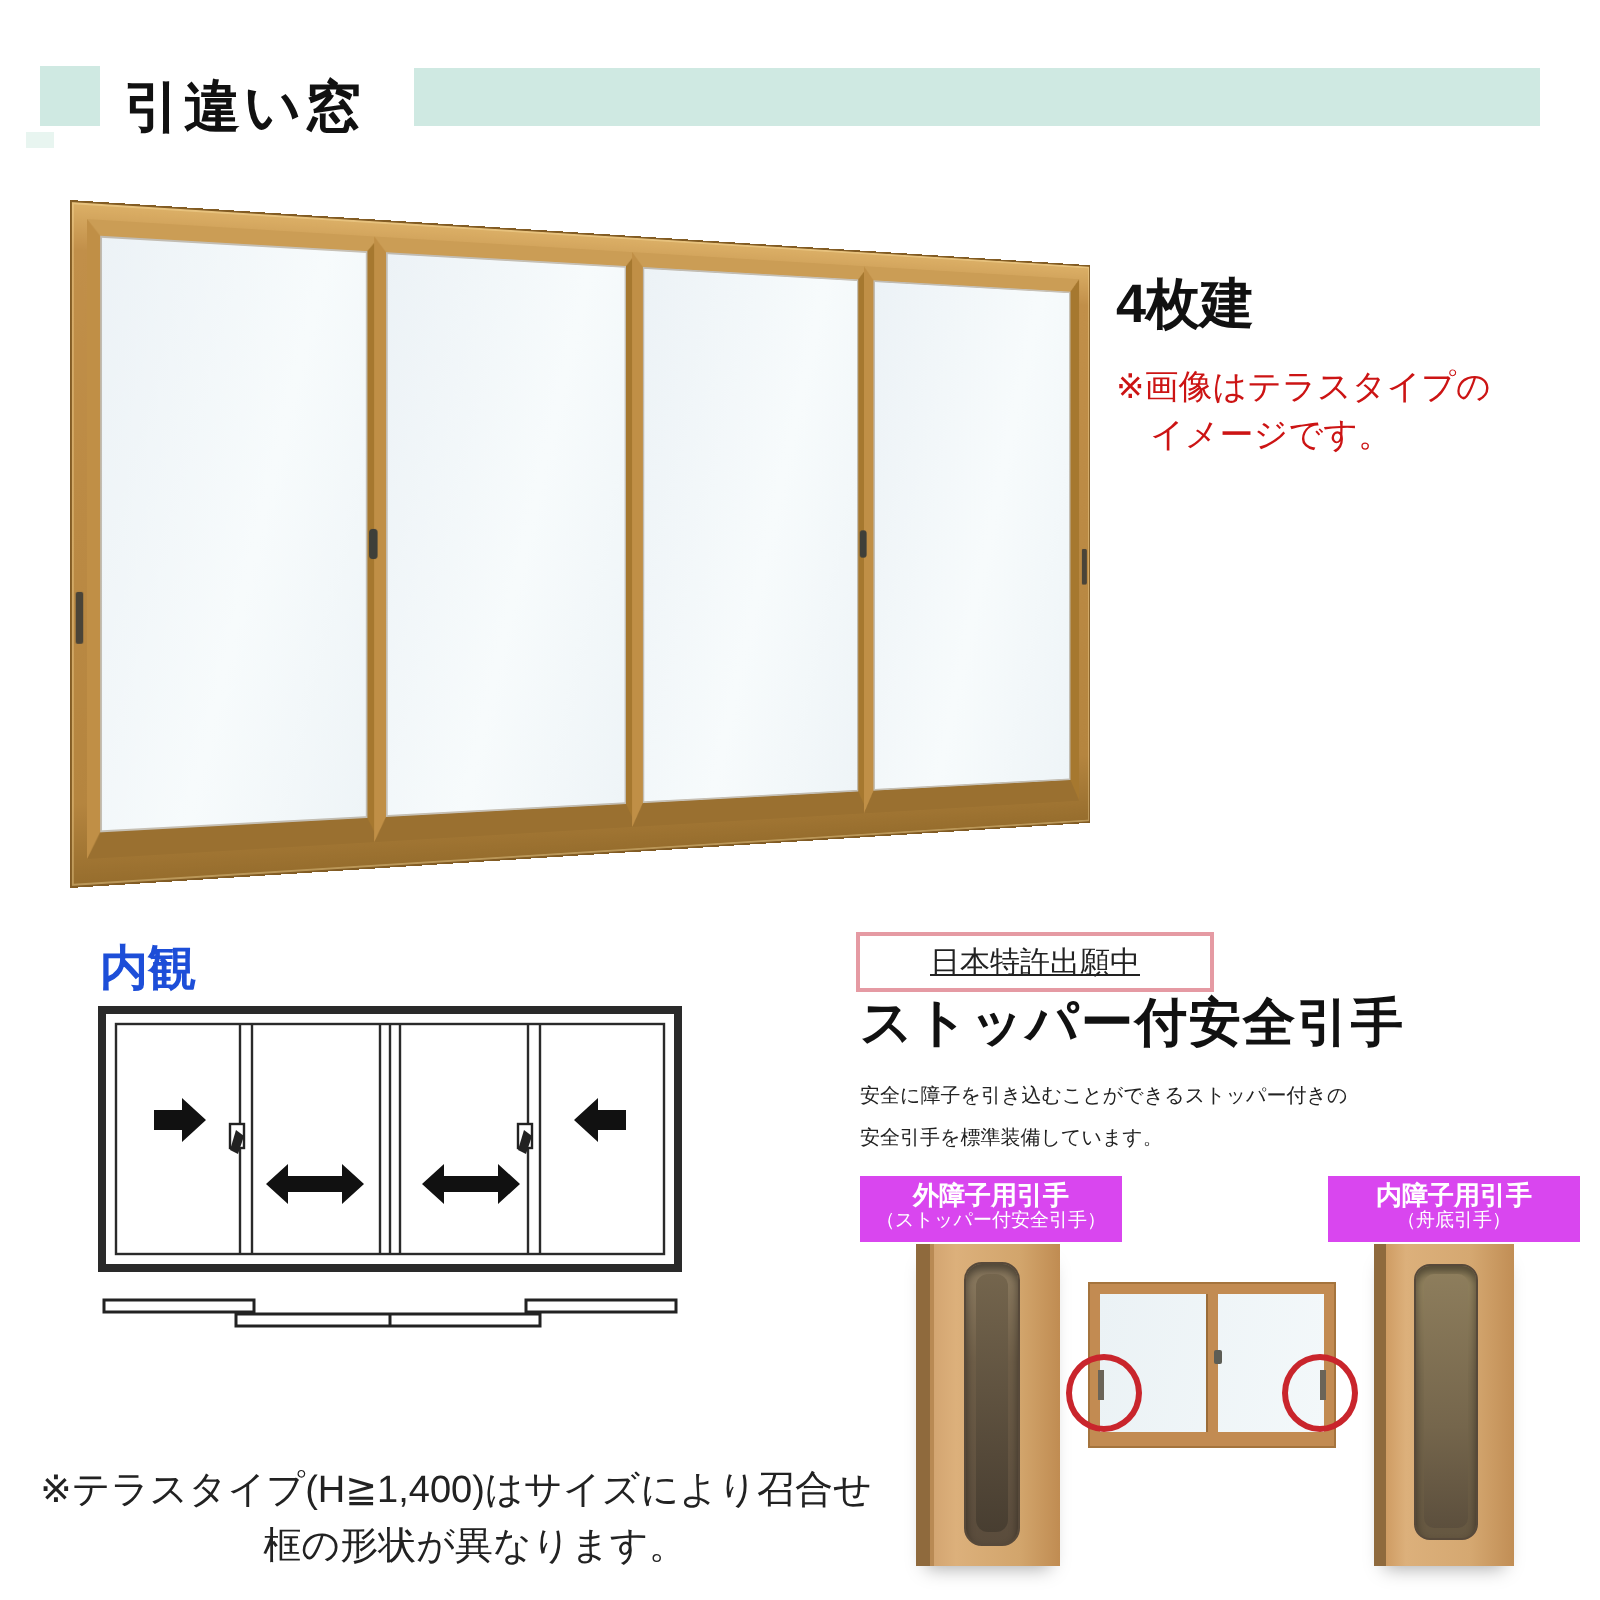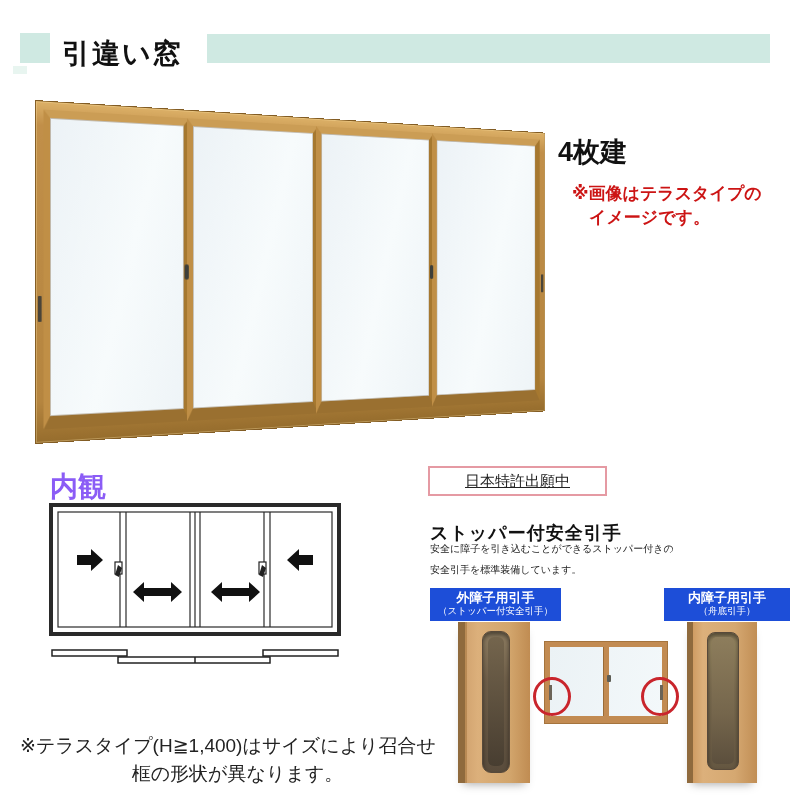--- a/index.html
+++ b/index.html
@@ -30,34 +30,34 @@
     border-color:#cb9d55 #a6782f #9a7030 #c08f46;
     background:linear-gradient(105deg,#ecf2f6 0%,#f7fbfc 55%,#eef4f7 100%);
     box-shadow:inset 0 0 0 1px rgba(90,60,20,.30);}
   .pane:first-child{margin-left:0;}
   .lock{position:absolute;right:-6px;top:49%;width:5px;height:16px;background:#3e3f39;border-radius:2px;z-index:3;}
   .pull-left{position:absolute;left:2px;top:57%;width:4px;height:26px;background:#4a4438;border-radius:1px;}
   .pull-right{position:absolute;right:2px;top:51%;width:4px;height:22px;background:#4a4438;border-radius:1px;}
 
   
   .cap-4mai{left:558px;top:134px;font-size:27px;font-weight:bold;color:#111;}
-  .note-red{left:572px;top:182px;font-size:17px;font-weight:bold;color:#cc1414;line-height:24px;}
+  .note-red{left:558px;top:182px;font-size:17px;font-weight:normal;color:#cc1414;line-height:24px;}
   .note-red .indent{padding-left:17px;}
 
   
-  .naikan-h{left:50px;top:468px;font-size:28px;font-weight:bold;color:#8b5cf6;}
+  .naikan-h{left:50px;top:468px;font-size:24px;font-weight:bold;color:#1d4ed8;}
   .naikan-svg{left:49px;top:503px;}
 
   
   .patent-box{left:428px;top:466px;width:175px;height:26px;border:2px solid #e59aa3;
     display:flex;align-items:center;justify-content:center;font-size:15px;color:#222;background:#fff;text-decoration:underline;}
-  .stopper-h{left:430px;top:494px;font-size:18px;font-weight:bold;color:#111;letter-spacing:1px;margin-top:27px;}
+  .stopper-h{left:430px;top:494px;font-size:26px;font-weight:bold;color:#111;letter-spacing:1px;}
   .stopper-body{left:430px;top:538px;font-size:10px;color:#222;line-height:21px;}
 
-  .tag{background:#1d4ed8;color:#fff;text-align:center;padding-top:2px;box-sizing:border-box;}
+  .tag{background:#d946ef;color:#fff;text-align:center;padding-top:2px;box-sizing:border-box;}
   .tag .t1{font-size:13px;font-weight:bold;line-height:15px;}
   .tag .t2{font-size:9.5px;line-height:12px;}
   .tag-left{left:430px;top:588px;width:131px;height:33px;}
   .tag-right{left:664px;top:588px;width:126px;height:33px;}
 
   
   .hphoto{box-shadow:0 6px 9px -5px rgba(0,0,0,.35);}
   .hphoto-left{left:458px;top:622px;width:72px;height:161px;
     background:linear-gradient(90deg,#8f6a3d 0px,#8f6a3d 7px,#b98a54 7px,#b98a54 9px,#d3a571 9px,#dcb07b 20px,#d2a56c 52px,#c08c52 72px);}
   .hphoto-right{left:687px;top:622px;width:70px;height:161px;

